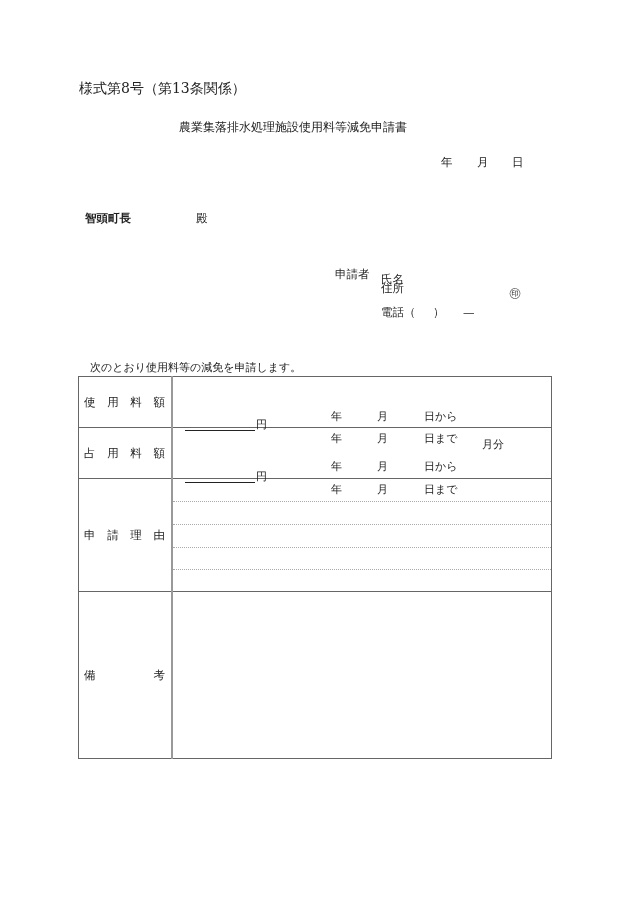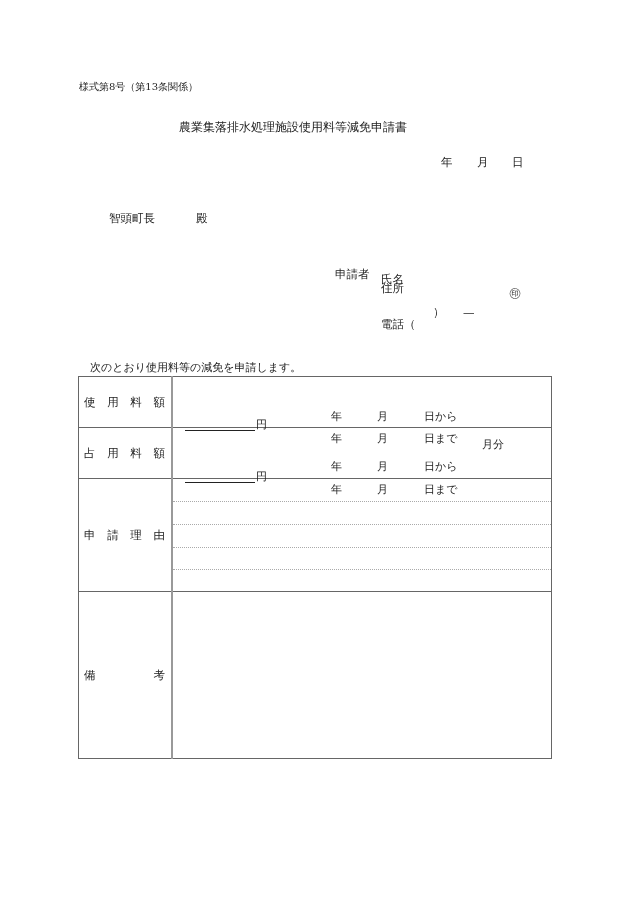--- a/index.html
+++ b/index.html
@@ -1,22 +1,22 @@
 <!DOCTYPE html>
 <html><head>
 <meta charset="utf-8">
 <style>
   html, body { margin:0; padding:0; background:#ffffff; }
   body { width:630px; height:903px; position:relative; overflow:hidden;
          font-family:"DejaVu Serif", "Liberation Serif", serif; color:#222; font-size:11.5px; }
   .abs { position:absolute; white-space:nowrap; }
-  .form-no { left:79px; top:80px; font-size:10px; }
+  .form-no { left:79px; top:80px; font-size:14px; }
   .title { left:0; width:564px; top:119px; text-align:center; font-size:12px; padding-left:22px; box-sizing:border-box; }
   .date { top:155px; }
-  .addressee { left:109px; top:211px; }
+  .addressee { left:85px; top:211px;font-weight:bold; }
   .dono { left:196px; top:211px; }
   .app-label { left:335px; top:267px; }
   .app-field { left:381px; }
   .seal { left:509px; top:285px; font-size:12px; }
   .intro { left:90px; top:360px; font-size:11px; }
 
   table.form { position:absolute; left:78px; top:376px; width:474px; border-collapse:collapse; table-layout:fixed; }
   table.form td { border:1px solid #666; padding:0; vertical-align:middle; }
   td.label { width:92px; border-right:2px solid #999 !important; }
   .spaced { display:flex; justify-content:space-between; padding:0 6px 0 5px; font-size:11.5px; }
@@ -37,21 +37,21 @@
 <div class="abs date" style="left:477px">月</div>
 <div class="abs date" style="left:512px">日</div>
 
 <div class="abs addressee">智頭町長</div>
 <div class="abs dono">殿</div>
 
 <div class="abs app-label">申請者</div>
 <div class="abs app-field" style="top:281px">住所</div>
 <div class="abs app-field" style="top:272px">氏名</div>
 <div class="abs seal">㊞</div>
-<div class="abs app-field" style="top:317px">電話（</div>
+<div class="abs app-field" style="top:305px">電話（</div>
 <div class="abs" style="left:433px;top:305px">）</div>
 <div class="abs" style="left:463px;top:305px">—</div>
 
 <div class="abs intro">次のとおり使用料等の減免を申請します。</div>
 
 <table class="form">
   <tbody>
       <tr style="height:51px">
     <td class="label">
       <div class="spaced">

